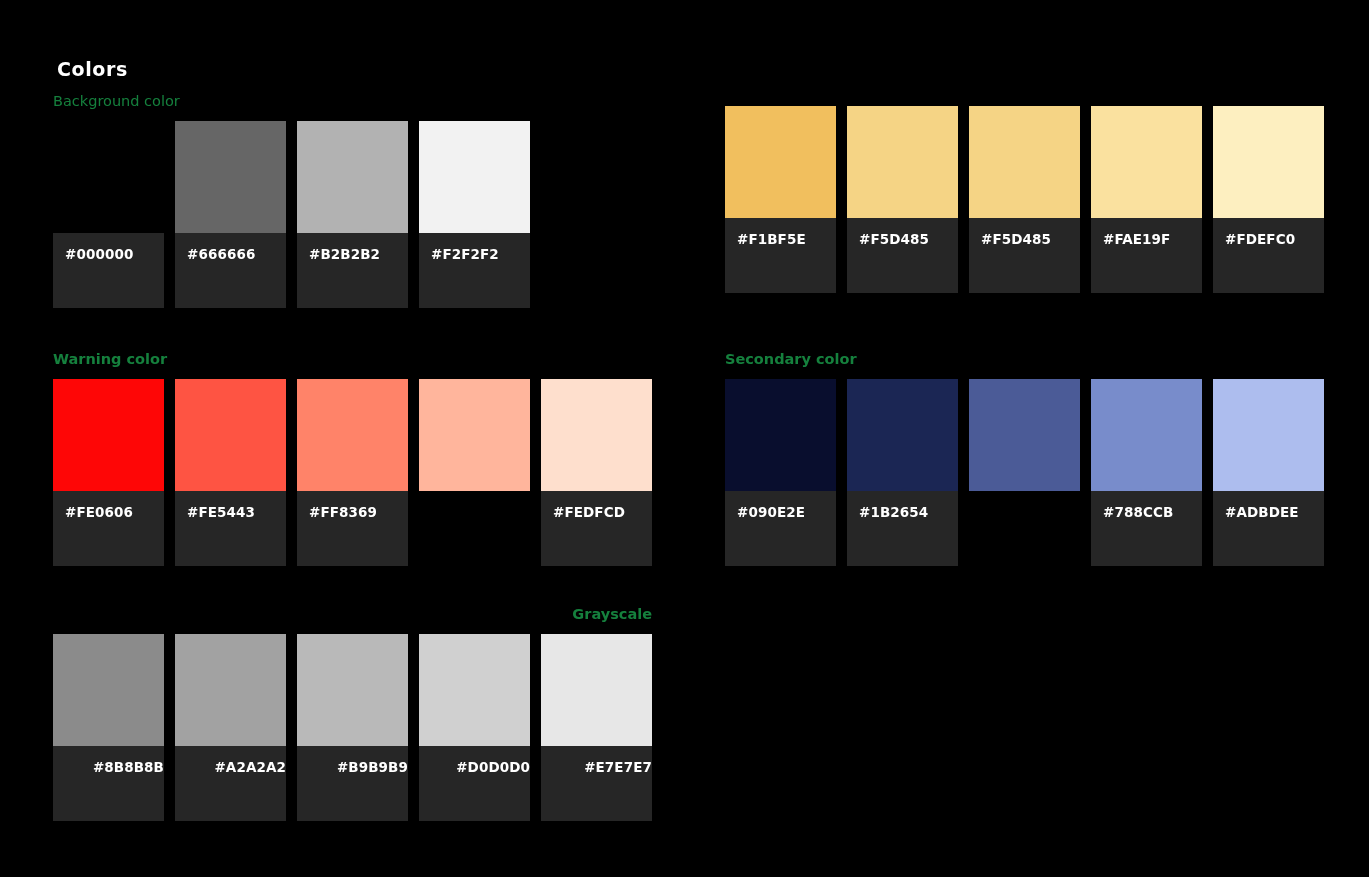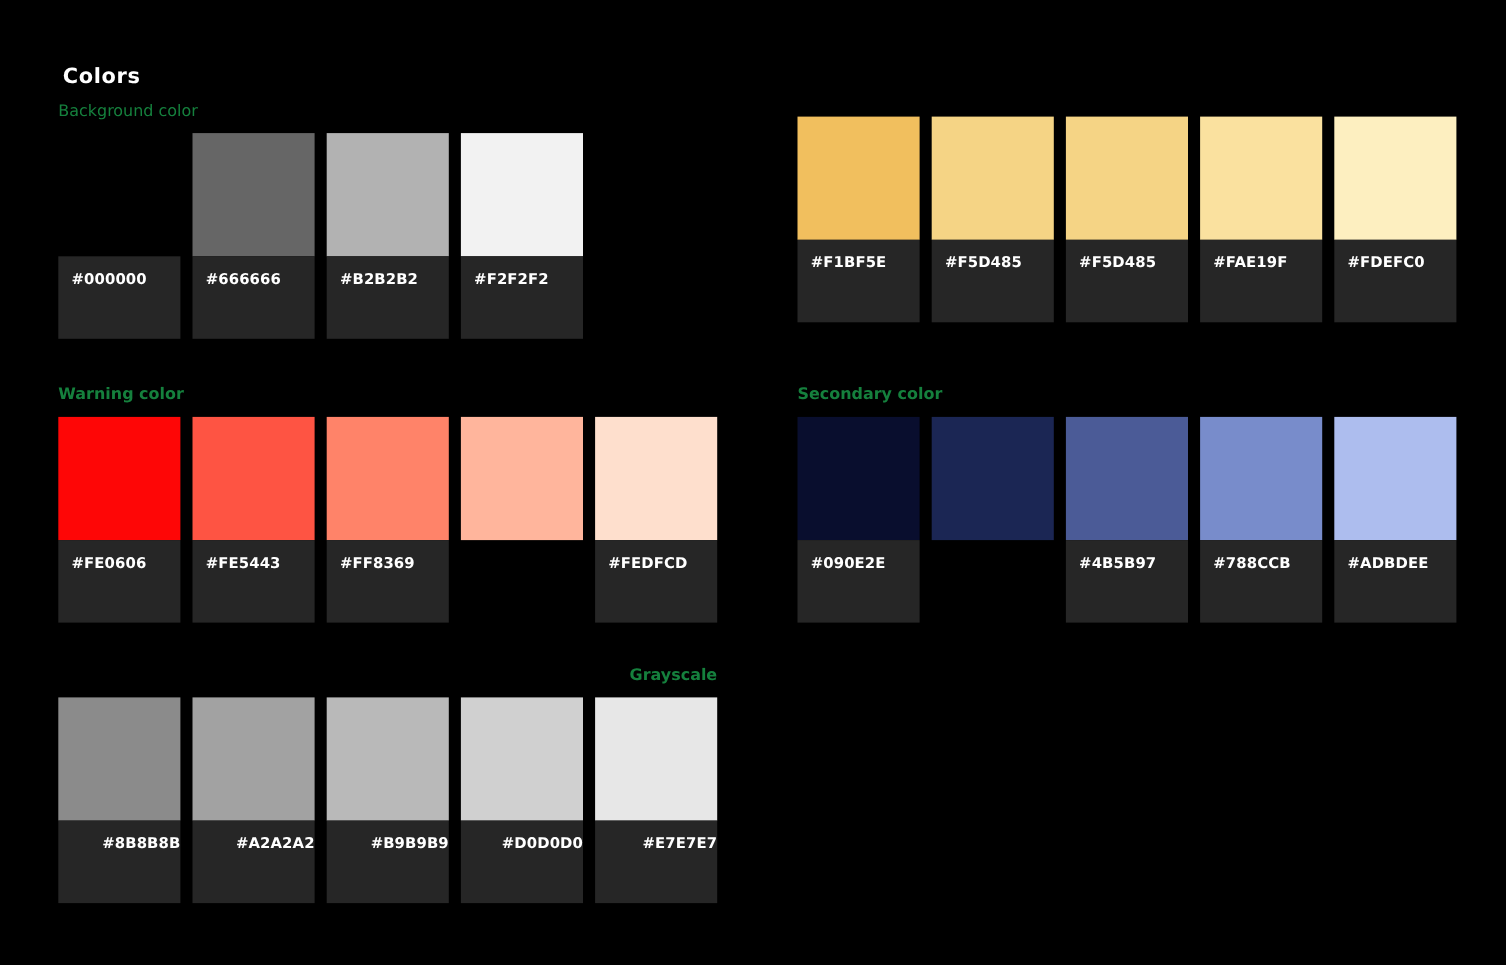--- a/index.html
+++ b/index.html
@@ -202,26 +202,26 @@
       <div class="group-heading">Secondary color</div>
       <div class="swatch-row">
         <div class="swatch-card">
           <div class="swatch-chip" style="background: rgb(9, 14, 46);"></div>
           <div class="swatch-label-strip">
             <div class="swatch-label">#090E2E</div>
           </div>
         </div>
         <div class="swatch-card">
           <div class="swatch-chip" style="background: rgb(27, 38, 84);"></div>
+          <div class="swatch-label-strip">
+            <div class="swatch-label">#1B2654</div>
+          </div>
         </div>
         <div class="swatch-card">
           <div class="swatch-chip" style="background: rgb(75, 91, 151);"></div>
-          <div class="swatch-label-strip">
-            <div class="swatch-label">#4B5B97</div>
-          </div>
         </div>
         <div class="swatch-card">
           <div class="swatch-chip" style="background: rgb(120, 140, 203);"></div>
           <div class="swatch-label-strip">
             <div class="swatch-label">#788CCB</div>
           </div>
         </div>
         <div class="swatch-card">
           <div class="swatch-chip" style="background: rgb(173, 189, 238);"></div>
           <div class="swatch-label-strip">

